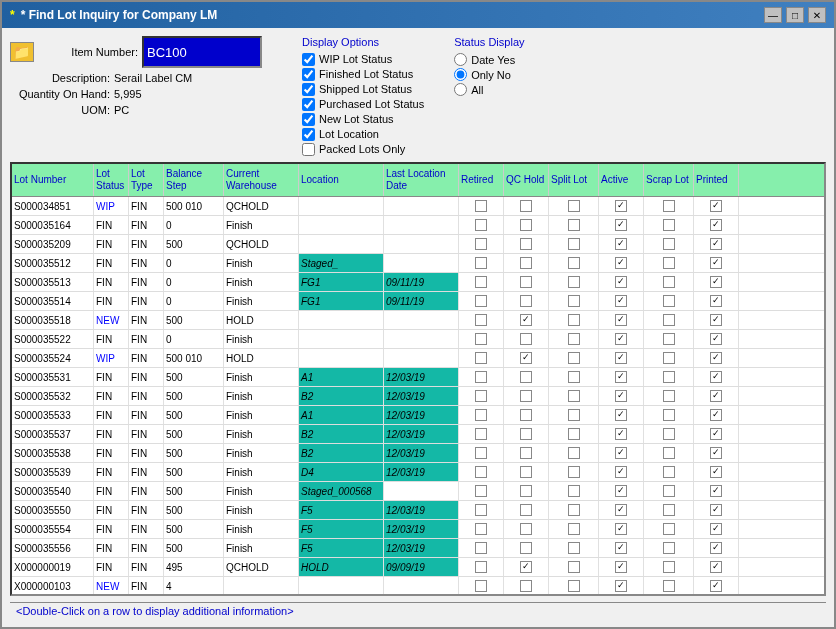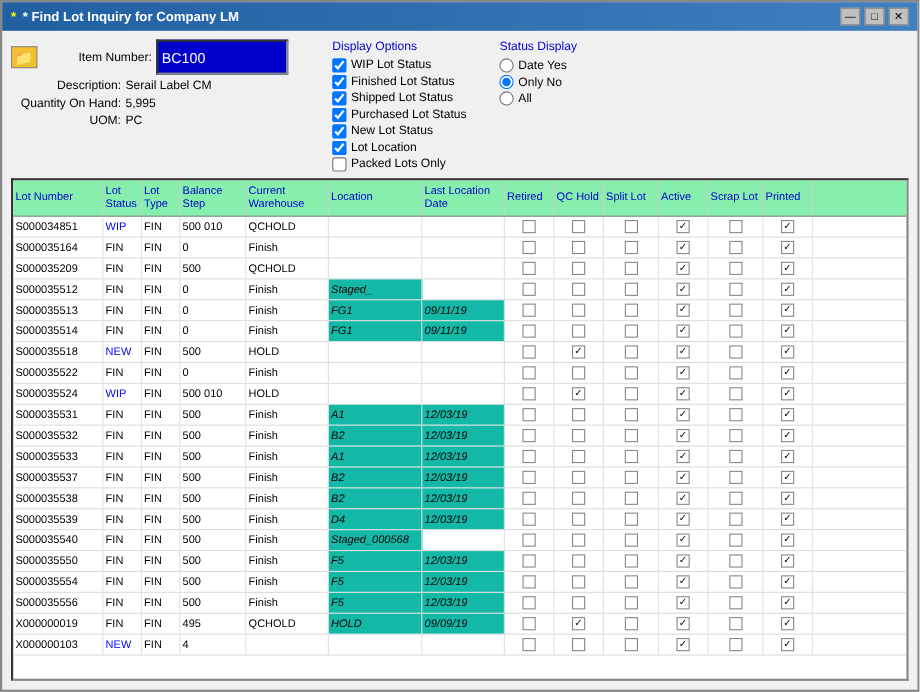--- a/index.html
+++ b/index.html
@@ -707,14 +707,17 @@
             <div class="grid-cell checkbox-cell">
               <div class="chk"></div>
             </div>
             <div class="grid-cell checkbox-cell">
               <div class="chk checked"></div>
             </div>
           </div>
         </div>
     </div>
 
+    <div class="status-bar">
+      <span>&lt;Double-Click on a row to display additional information&gt;</span>
+    </div>
   </div>
 </div>
 
 </body></html>

